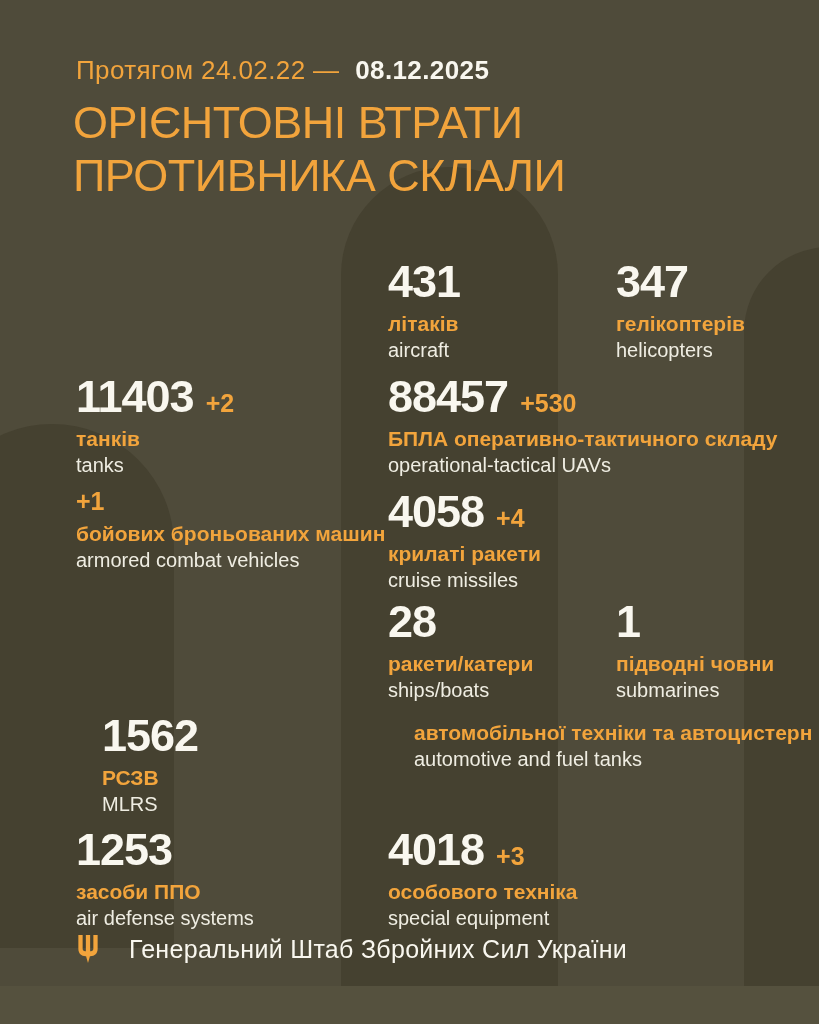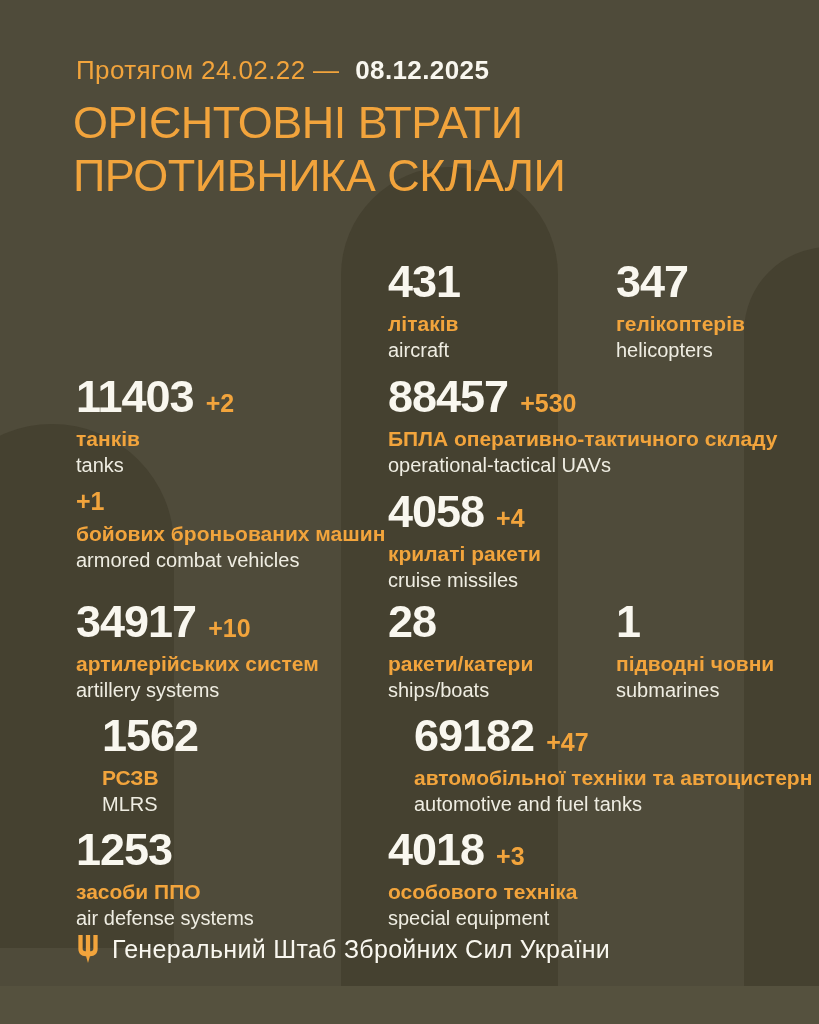--- a/index.html
+++ b/index.html
@@ -29,21 +29,21 @@
   .title{position:absolute;z-index:1;left:73px;top:96px;color:var(--orange);
     font-weight:400;font-size:45px;line-height:1.18;letter-spacing:-0.5px;white-space:nowrap;}
 
   .stat{position:absolute;z-index:1;}
   .numline{display:flex;align-items:baseline;gap:12px;}
   .num{color:var(--white);font-weight:700;font-size:45px;line-height:1;letter-spacing:-1px;white-space:nowrap;}
   .delta{color:var(--orange);font-weight:700;font-size:25px;line-height:1;white-space:nowrap;}
   .ua{color:var(--orange);font-weight:700;font-size:21px;margin-top:8px;line-height:1.15;white-space:nowrap;}
   .en{color:var(--en);font-weight:400;font-size:20px;margin-top:3px;line-height:1.15;white-space:nowrap;}
 
-  .footer{position:absolute;z-index:1;left:76px;top:934px;display:flex;align-items:center;gap:12px;}
+  .footer{position:absolute;z-index:1;left:76px;top:934px;display:flex;align-items:center;gap:29px;}
   .footer svg{width:24px;height:30px;fill:var(--orange);}
   .org{color:var(--white);font-size:25px;font-weight:500;letter-spacing:.3px;white-space:nowrap;}
 
   
   .c1{left:76px;}  .c2{left:388px;}  .c3{left:616px;}
   .r1{top:259px;} .r2{top:374px;} .r3{top:489px;}
   .r4{top:599px;} .r5{top:713px;margin-left:26px;} .r6{top:827px;}
 </style>
 </head>
 <body>
@@ -105,28 +105,20 @@
   </div>
   <div class="stat c2 r3">
     <div class="numline">
         <span class="num">4058</span>
         <span class="delta">+4</span>
       </div>
     <div class="ua">крилаті ракети</div>
     <div class="en">cruise missiles</div>
   </div>
 
-  <div class="stat c1 r4">
-    <div class="numline">
-        <span class="num">34917</span>
-        <span class="delta">+10</span>
-      </div>
-    <div class="ua">артилерійських систем</div>
-    <div class="en">artillery systems</div>
-  </div>
   <div class="stat c2 r4">
     <div class="numline">
         <span class="num">28</span>
       </div>
     <div class="ua">ракети/катери</div>
     <div class="en">ships/boats</div>
   </div>
   <div class="stat c3 r4">
     <div class="numline">
         <span class="num">1</span>
@@ -136,24 +128,20 @@
   </div>
 
   <div class="stat c1 r5">
     <div class="numline">
         <span class="num">1562</span>
       </div>
     <div class="ua">РСЗВ</div>
     <div class="en">MLRS</div>
   </div>
   <div class="stat c2 r5">
-    <div class="numline">
-        <span class="num">69182</span>
-        <span class="delta">+47</span>
-      </div>
     <div class="ua">автомобільної техніки та автоцистерн</div>
     <div class="en">automotive and fuel tanks</div>
   </div>
 
   <div class="stat c1 r6">
     <div class="numline">
         <span class="num">1253</span>
       </div>
     <div class="ua">засоби ППО</div>
     <div class="en">air defense systems</div>

